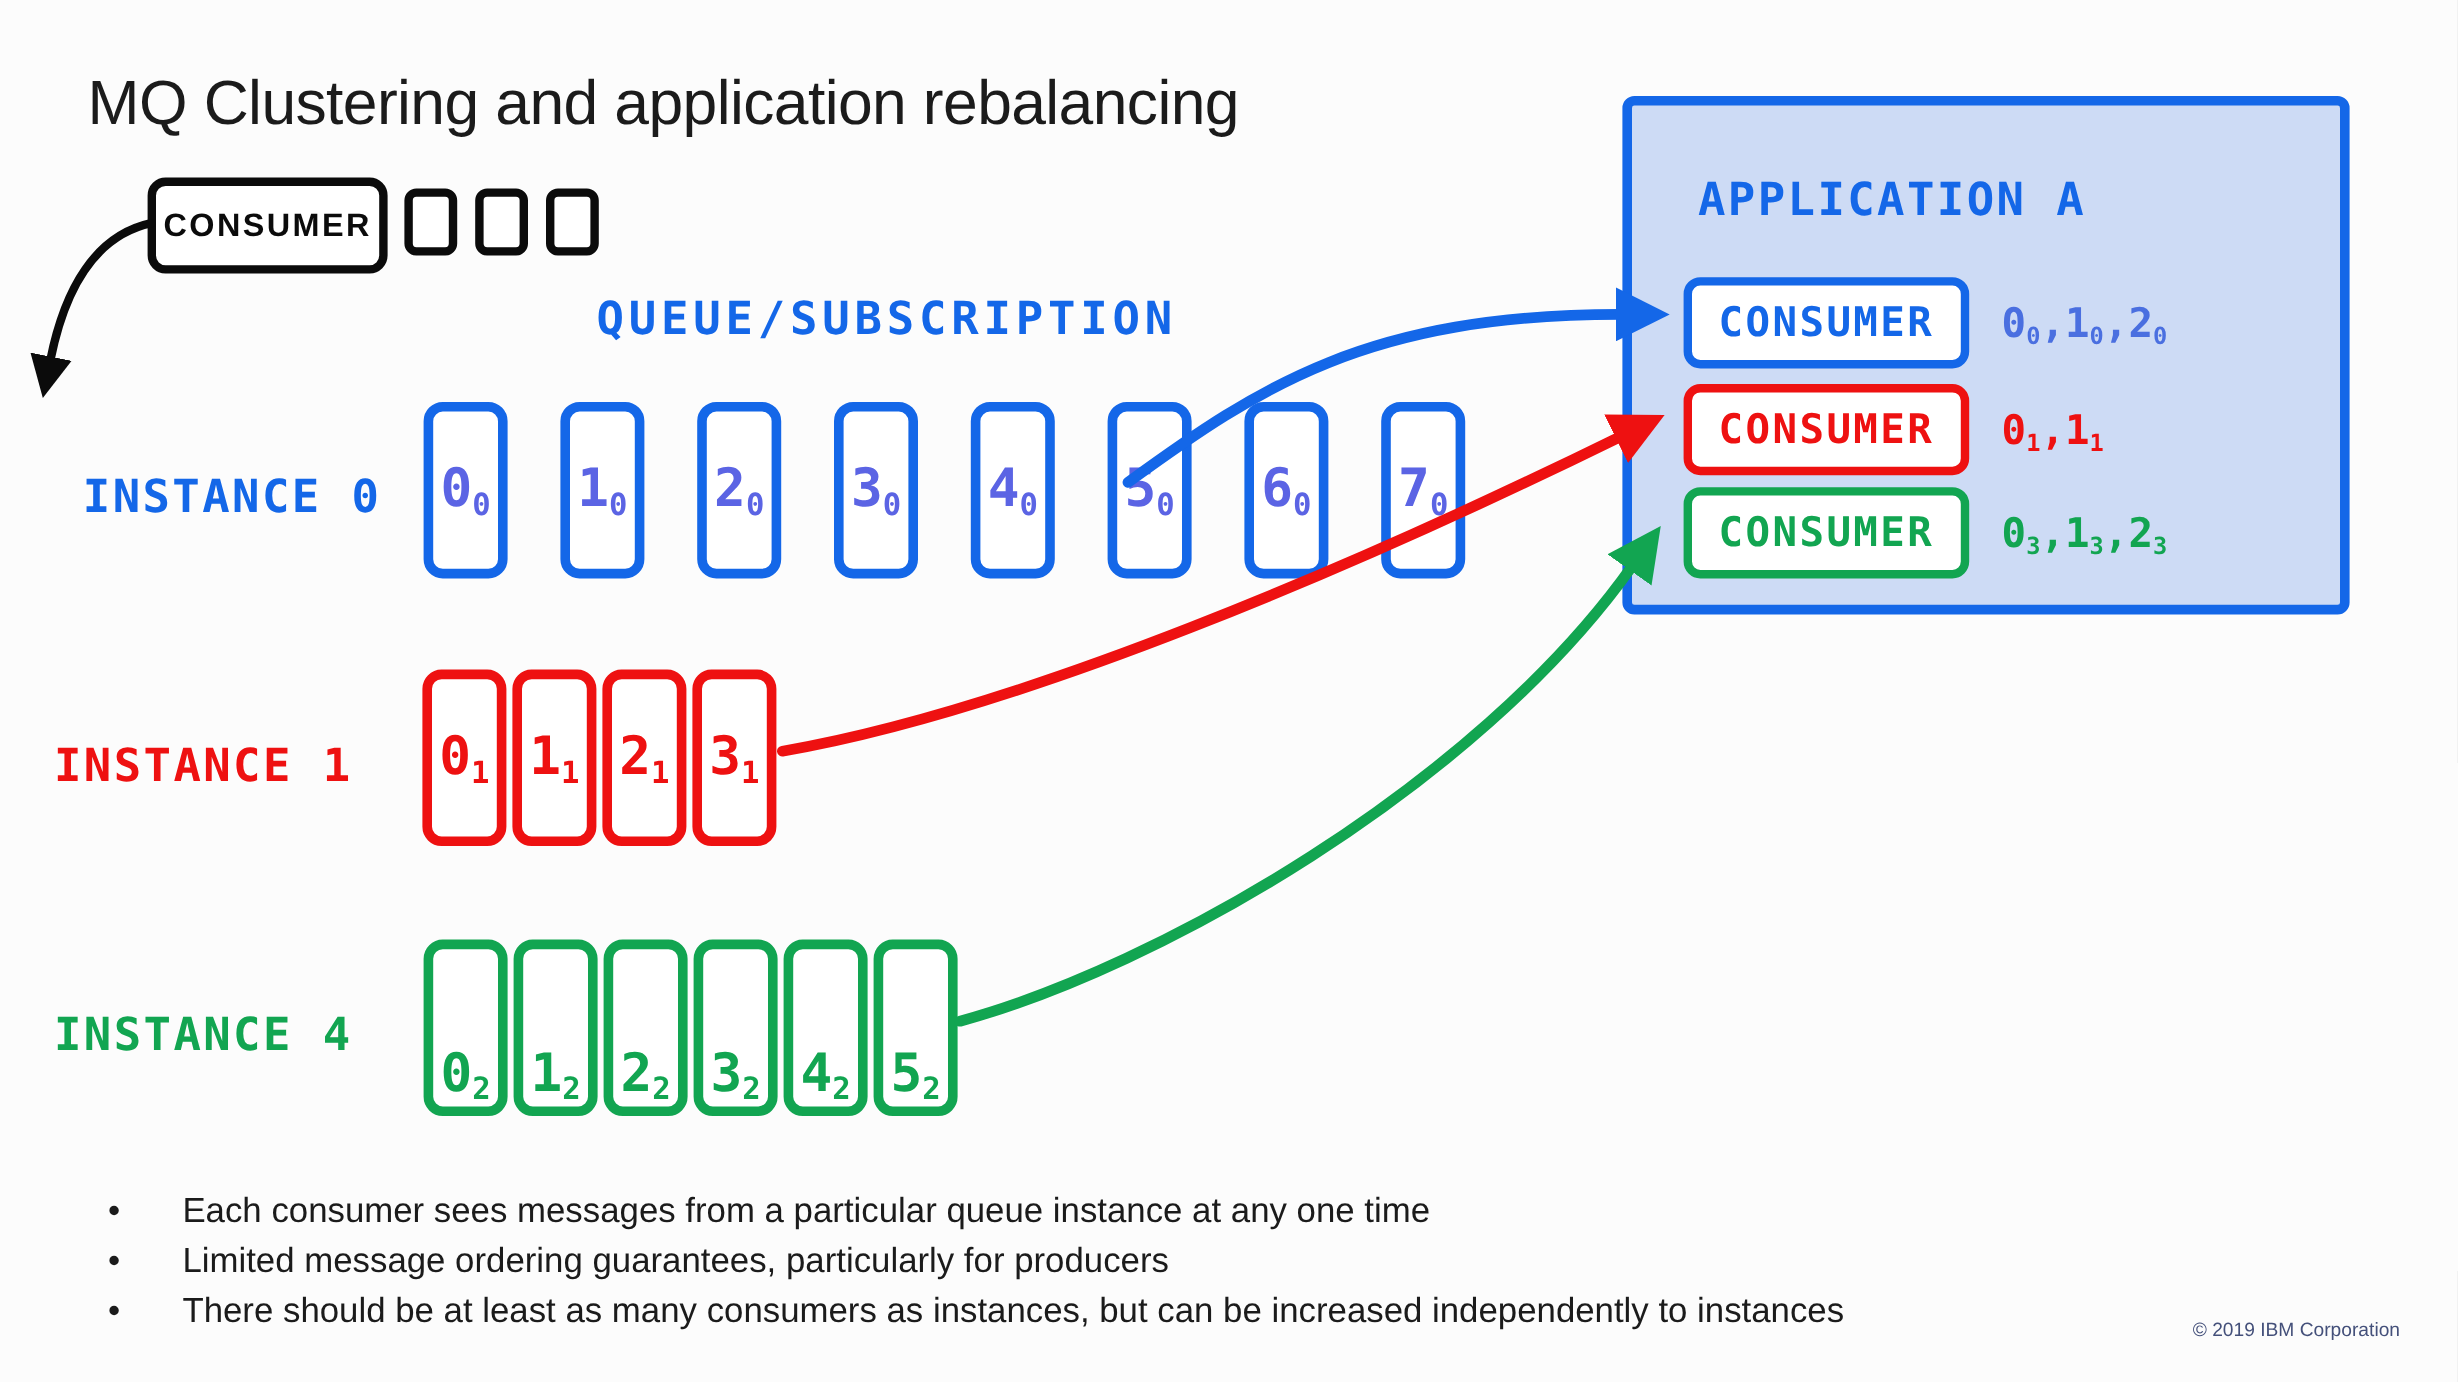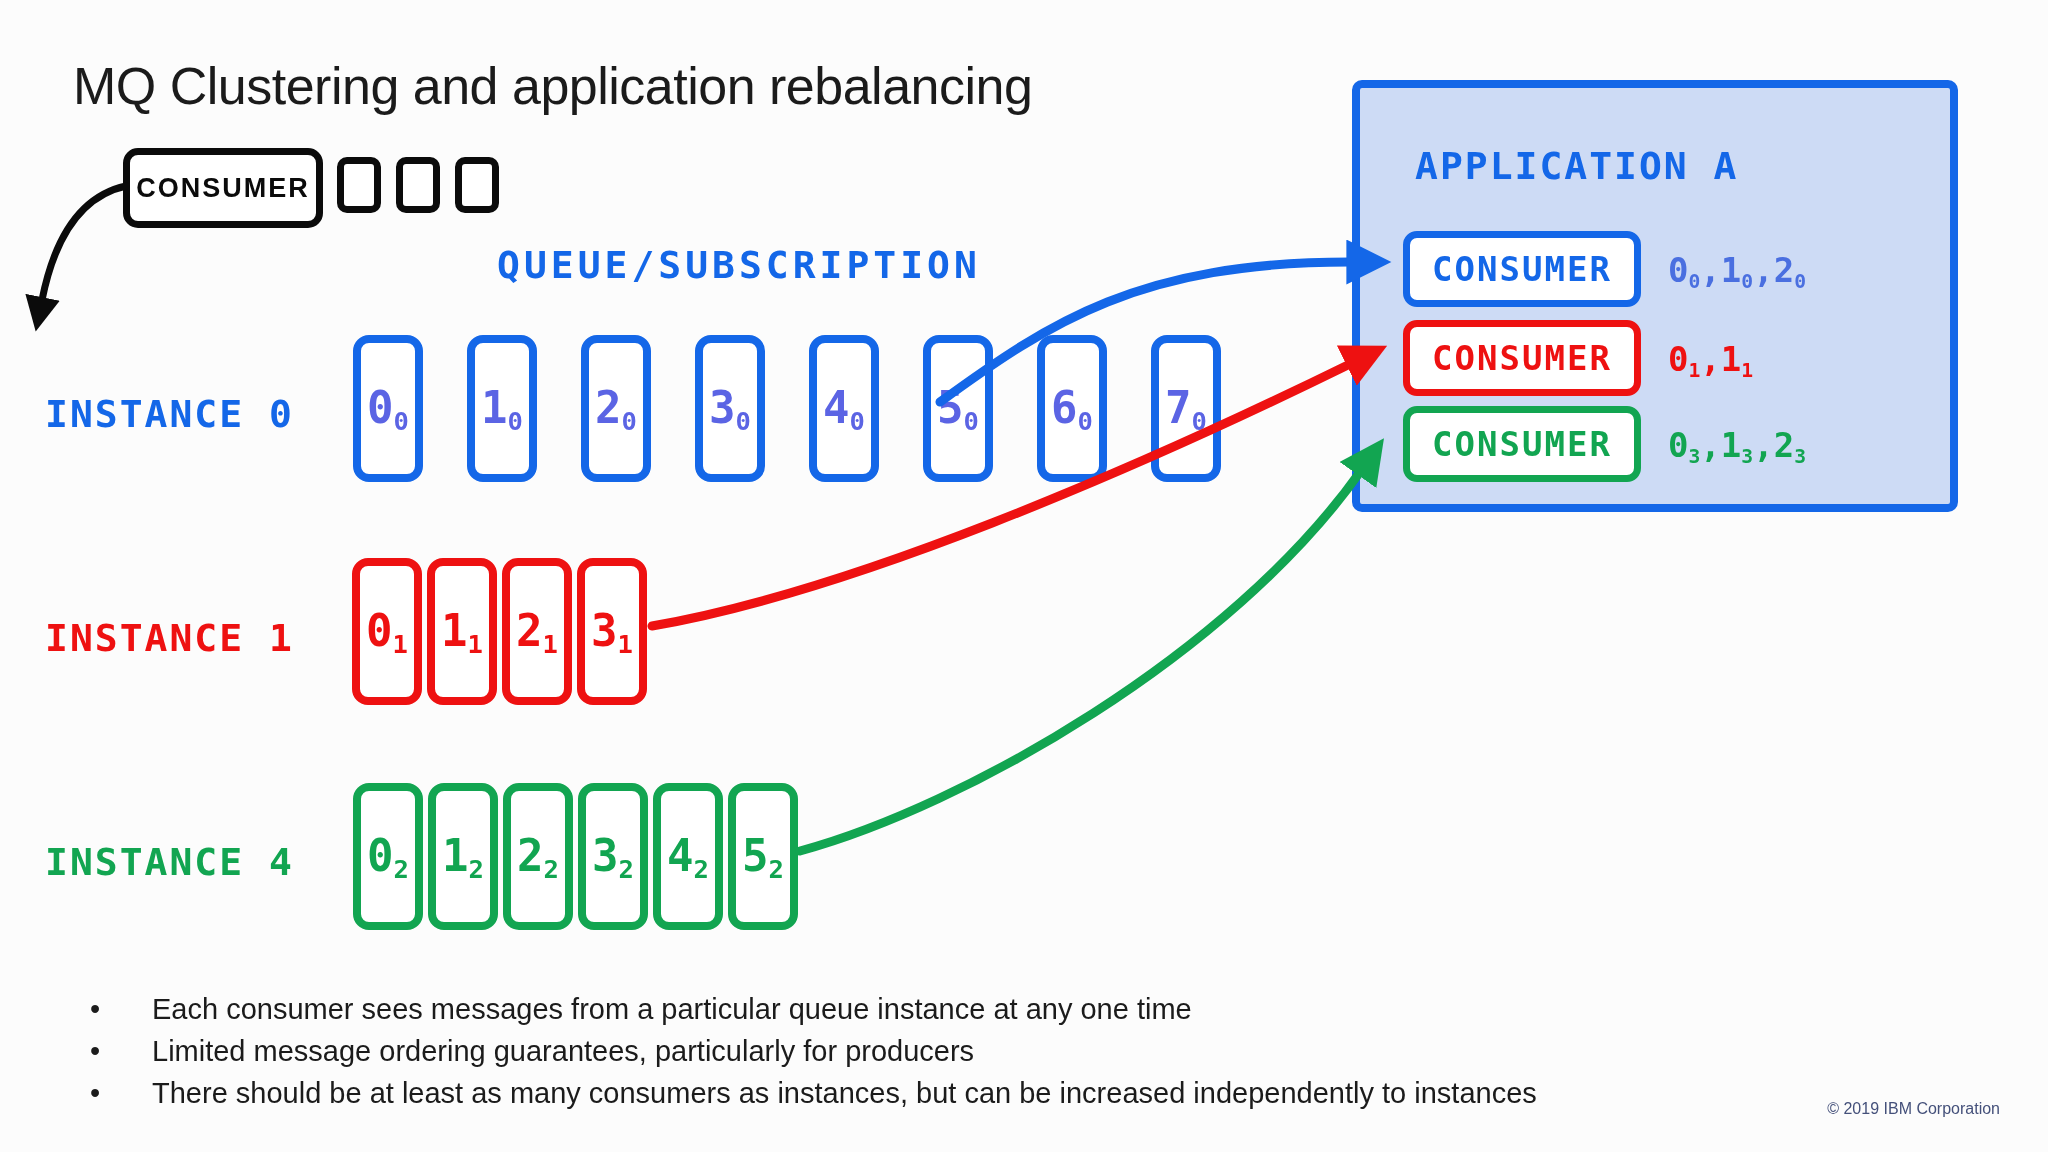--- a/index.html
+++ b/index.html
@@ -31,34 +31,34 @@
 
   .slots { position:absolute; left:337px; top:157px; display:flex; gap:15px; }
   .slot  { width:44px; height:56px; border:7px solid var(--black,#0b0b0b); border-radius:10px; background:#fff; }
 
   .qlabel {
     position:absolute; left:497px; top:243px;
     font-size:38px; letter-spacing:4px; white-space:nowrap;
   }
 
   .inst-label { position:absolute; left:45px; font-size:38px; letter-spacing:2px; white-space:nowrap; z-index:2; }
-  .pos-label-0 { top:392px; } .pos-label-1 { top:616px; } .pos-label-2 { top:840px; }
+  .pos-label-0 { top:392px;margin-left:24px; } .pos-label-1 { top:616px; } .pos-label-2 { top:840px; }
 
   .cells { position:absolute; display:flex; gap:5px; z-index:2; }
   .pos-cells-0 { left:353px; top:335px;gap:44px; }
   .pos-cells-1 { left:352px; top:558px;justify-content:space-between; }
   .pos-cells-2 { left:353px; top:783px; }
   .qcell {
     width:70px; height:147px; border:8px solid; border-radius:16px; background:#fff;
     display:flex; align-items:center; justify-content:center;
     font-family:"DejaVu Sans Mono", monospace; font-weight:bold; font-size:44px;
   }
   .row-c-blue  .qcell { border-color:var(--accent_blue,#1467e8); color:var(--soft_blue,#5b64e4); }
   .row-c-red   .qcell { border-color:var(--red,#ee1111);        color:var(--red,#ee1111); }
-  .row-c-green .qcell { border-color:var(--green,#12a551);      color:var(--green,#12a551); }
+  .row-c-green .qcell { border-color:var(--green,#12a551);      color:var(--green,#12a551);align-items:flex-end; }
   .qcell sub, .msg sub { font-size:0.58em; vertical-align:-0.28em; line-height:1; }
 
   .appbox {
     position:absolute; left:1352px; top:80px; width:606px; height:432px;
     background:var(--app_fill,#cddbf5); border:8px solid var(--accent_blue,#1467e8);
     border-radius:10px; z-index:1;
   }
   .apptitle { position:absolute; left:55px; top:56px; font-size:38px; letter-spacing:2px; white-space:nowrap; }
   .consumer {
     position:absolute; left:43px; width:238px; height:76px;

